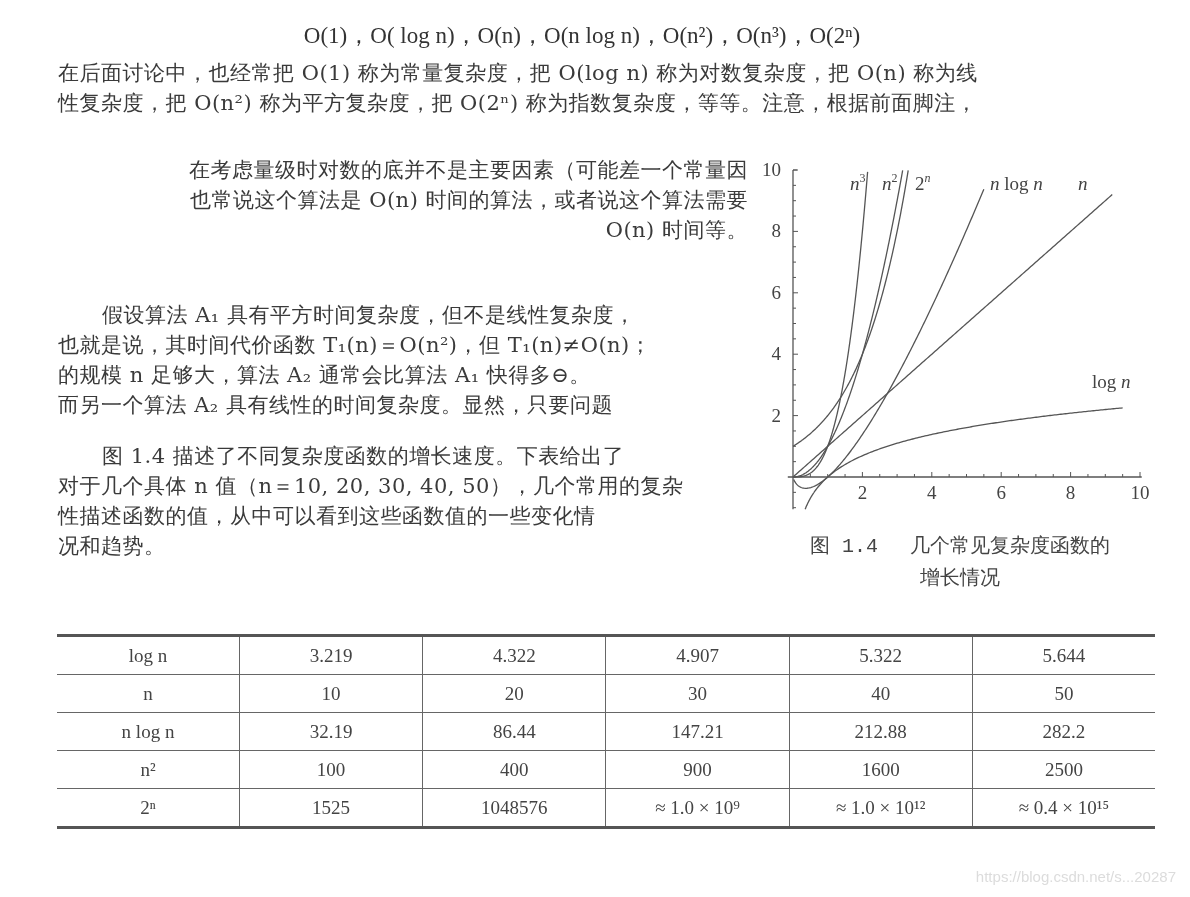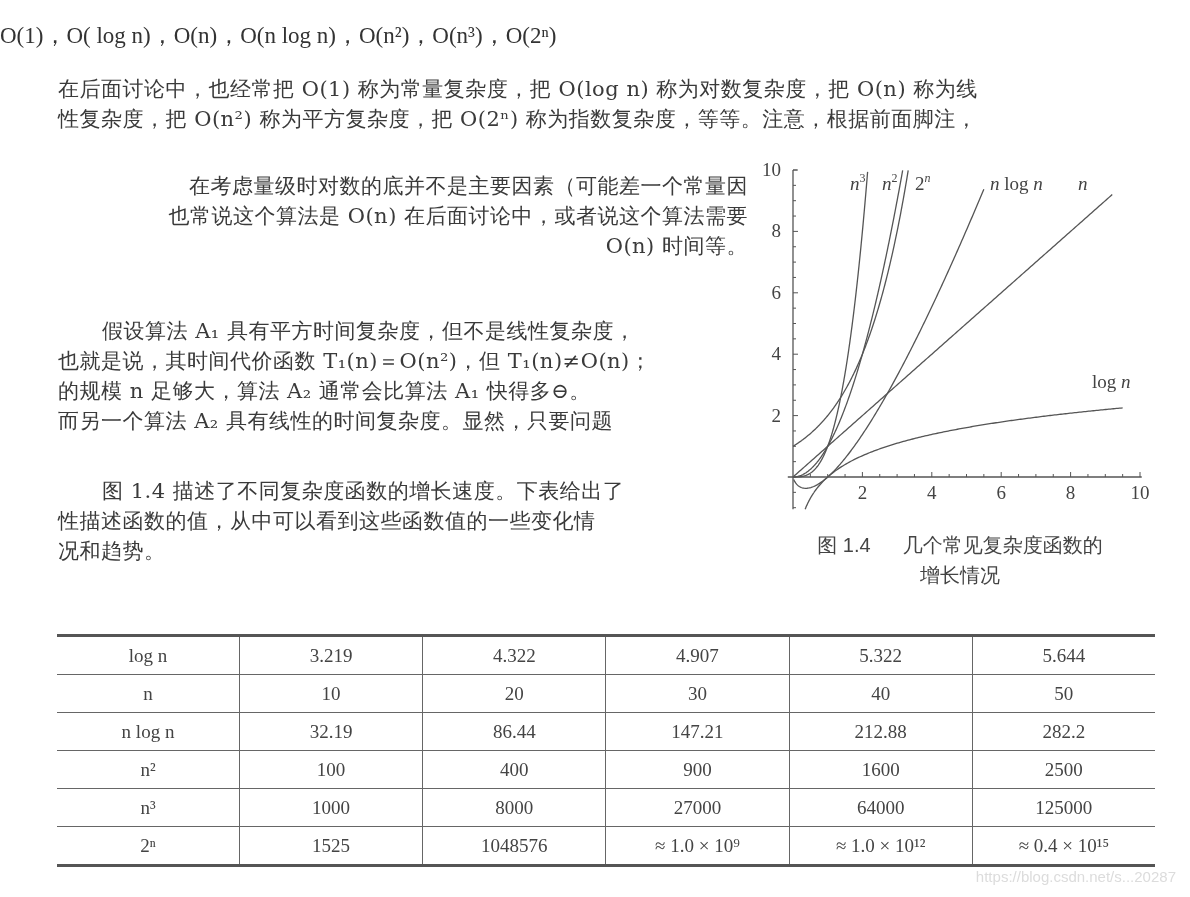--- a/index.html
+++ b/index.html
@@ -1,38 +1,38 @@
 <!DOCTYPE html>
 <html><head>
 <meta charset="utf-8">
 <style>
   html, body { margin:0; padding:0; }
   body {
     width:1190px; height:897px; background:#ffffff; position:relative; overflow:hidden;
     font-family:"DejaVu Serif","Liberation Serif",serif; color:#3a3a3a;
   }
   .formula-line {
-    position:absolute; left:0; width:1100px; top:20px; text-align:left;
-    font-family:"Liberation Serif",serif; font-size:23px; color:#333;
+    position:absolute; left:0; width:1100px; top:20px; text-align:center;
+    font-family:"Liberation Serif",serif; font-size:23px; color:#333;padding-left:32px;
   }
   .para {
     position:absolute; font-size:21px; line-height:30px; color:#3a3a3a;
-    font-family:"DejaVu Serif","Liberation Serif",serif; letter-spacing:0.5px;margin-top:16px;
+    font-family:"DejaVu Serif","Liberation Serif",serif; letter-spacing:0.5px;
   }
   .line { white-space:nowrap; height:30px; }
   .full { left:58px; width:1100px; top:58px; }
   .left-col { left:58px; width:690px; }
   .indent { padding-left:44px; }
   .chart-wrap { position:absolute; left:755px; top:150px; width:420px; height:380px; }
   .chart-wrap svg { position:absolute; left:0; top:0; }
   .caption {
     position:absolute; left:790px; top:530px; width:340px; text-align:center;
     font-size:20px; line-height:30px; color:#444; font-family:"DejaVu Serif",serif;
   }
-  .caption .num { font-family:Liberation Sans, sans-serif; margin-right:32px; }
+  .caption .num { font-family:Liberation Mono, monospace; margin-right:32px; }
   table.data {
     position:absolute; left:57px; top:634px; width:1098px; border-collapse:collapse;
     font-family:"Liberation Serif",serif; font-size:19px; color:#444;
     border-top:3px solid #555; border-bottom:3px solid #555;
   }
   table.data td {
     border:1.5px solid #666; height:37px; text-align:center; padding:0;
     width:183px;
   }
   table.data tr td:first-child { border-left:none; }
@@ -49,33 +49,34 @@
 
 <div class="formula-line">O(1)，O( log n)，O(n)，O(n log n)，O(n²)，O(n³)，O(2ⁿ)</div>
 
 <div class="para full">
   <div class="line">在后面讨论中，也经常把 O(1) 称为常量复杂度，把 O(log n) 称为对数复杂度，把 O(n) 称为线</div>
   <div class="line">性复杂度，把 O(n²) 称为平方复杂度，把 O(2ⁿ) 称为指数复杂度，等等。注意，根据前面脚注，</div>
 </div>
 
 <div class="para left-col" style="top:155px;text-align:right;">
   <div class="line">在考虑量级时对数的底并不是主要因素（可能差一个常量因</div>
-  <div class="line">也常说这个算法是 O(n) 在后面讨论中，或者说这个算法需要</div>
+  <div class="line">也常说这个算法是 O(n) 时间的算法，或者说这个算法需要</div>
   <div class="line">O(n) 时间等。</div>
 </div>
 
 <div class="para left-col" style="top:300px;">
   <div class="line indent">假设算法 A₁ 具有平方时间复杂度，但不是线性复杂度，</div>
   <div class="line">也就是说，其时间代价函数 T₁(n)＝O(n²)，但 T₁(n)≠O(n)；</div>
   <div class="line">的规模 n 足够大，算法 A₂ 通常会比算法 A₁ 快得多⊖。</div>
   <div class="line">而另一个算法 A₂ 具有线性的时间复杂度。显然，只要问题</div>
 </div>
 
-<div class="para left-col" style="top:460px;">
+<div class="para left-col" style="top:441px;">
   <div class="line indent">图 1.4 描述了不同复杂度函数的增长速度。下表给出了</div>
+  <div class="line">对于几个具体 n 值（n＝10, 20, 30, 40, 50），几个常用的复杂</div>
   <div class="line">性描述函数的值，从中可以看到这些函数值的一些变化情</div>
   <div class="line">况和趋势。</div>
 </div>
 
 <div class="chart-wrap">
   <svg id="chart-svg" width="420" height="380">
       <line x1="38" y1="20" x2="38" y2="359.235" stroke="#555" stroke-width="1.3"></line>
       <line x1="32.795" y1="327" x2="386.73500000000007" y2="327" stroke="#555" stroke-width="1.3"></line>
       <line x1="38" y1="20" x2="42" y2="20" stroke="#555" stroke-width="1"></line>
       <line x1="55.35" y1="327" x2="55.35" y2="324" stroke="#555" stroke-width="1"></line>
@@ -179,28 +180,20 @@
       </tr>
       <tr>
         <td class="head it">n²</td>
         <td>100</td>
         <td>400</td>
         <td>900</td>
         <td>1600</td>
         <td>2500</td>
       </tr>
       <tr>
-        <td class="head it">n³</td>
-        <td>1000</td>
-        <td>8000</td>
-        <td>27000</td>
-        <td>64000</td>
-        <td>125000</td>
-      </tr>
-      <tr>
         <td class="head it">2ⁿ</td>
         <td>1525</td>
         <td>1048576</td>
         <td>≈ 1.0 × 10⁹</td>
         <td>≈ 1.0 × 10¹²</td>
         <td>≈ 0.4 × 10¹⁵</td>
       </tr>
     </tbody>
 </table>
 

